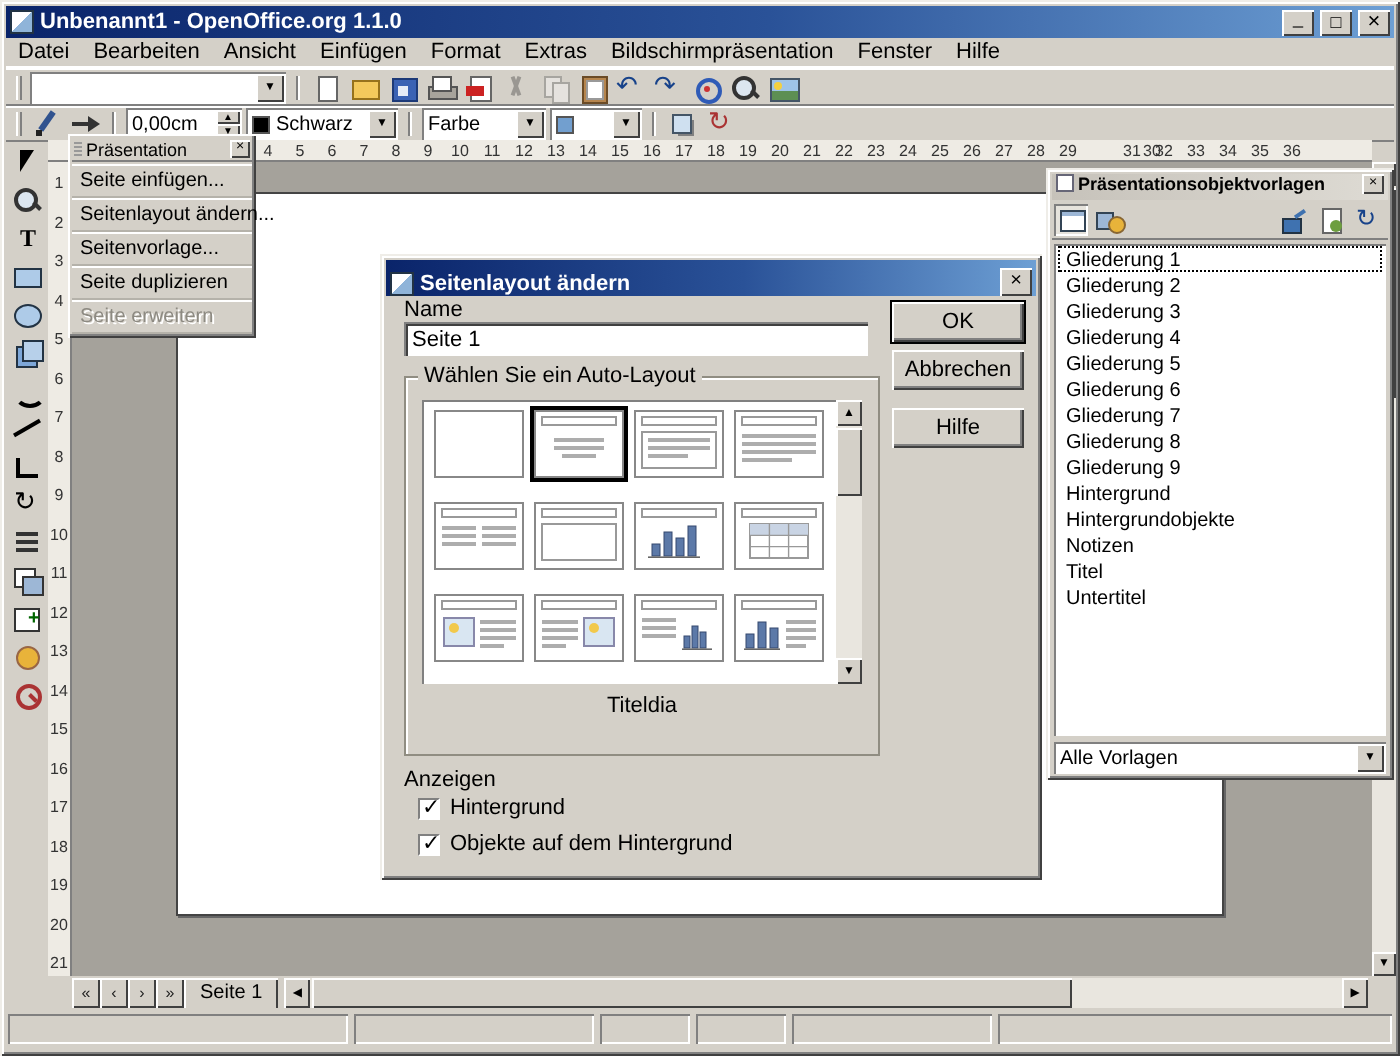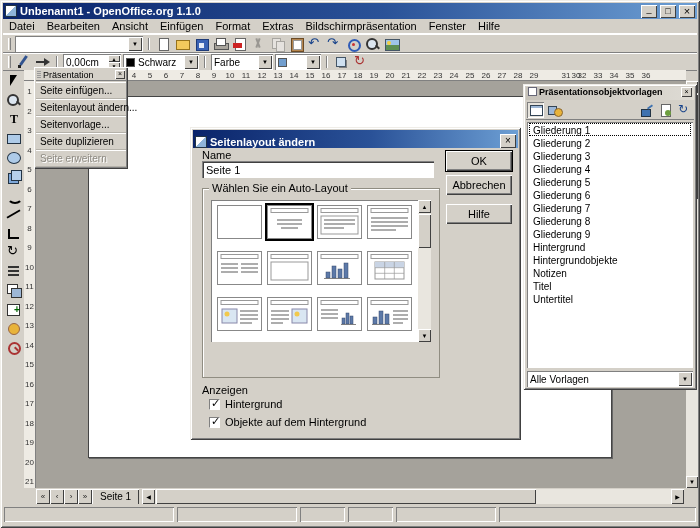--- a/index.html
+++ b/index.html
@@ -570,20 +570,21 @@
                   <rect class="ln" x="25" y="24" width="10" height="2"></rect>
                 </svg>
               </div>
           </div>
           <div class="lb-sb">
             <span class="sbtn up"></span>
             <span class="thumb-v"></span>
             <span class="sbtn down" style="top:auto;bottom:0"></span>
           </div>
         </div>
+        <div class="layout-caption">Titeldia</div>
       </div>
 
       <span class="dlg-label anz-label">Anzeigen</span>
       <div class="cb-row r1">
         <span class="cb-box checked"></span>
         <span>Hintergrund</span>
       </div>
       <div class="cb-row r2">
         <span class="cb-box checked"></span>
         <span>Objekte auf dem Hintergrund</span>

